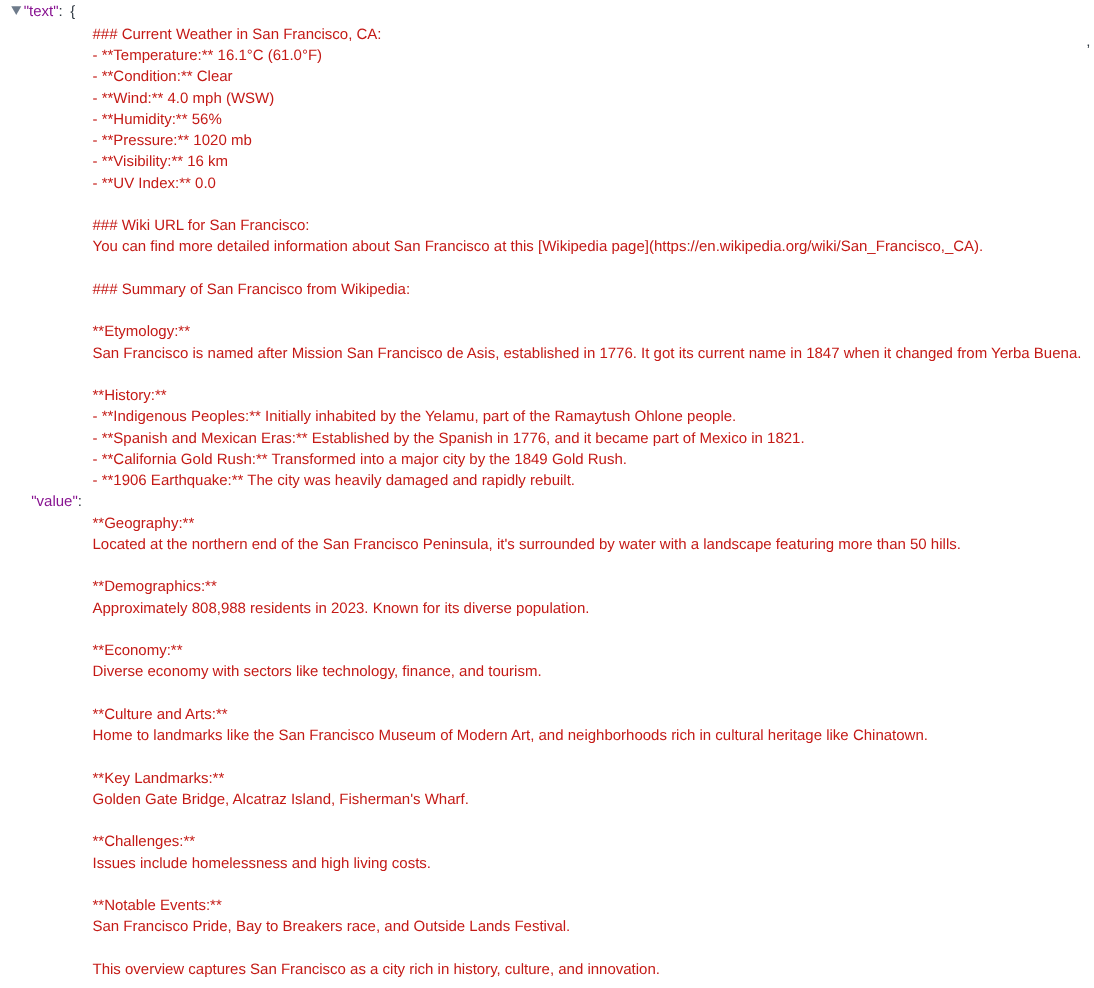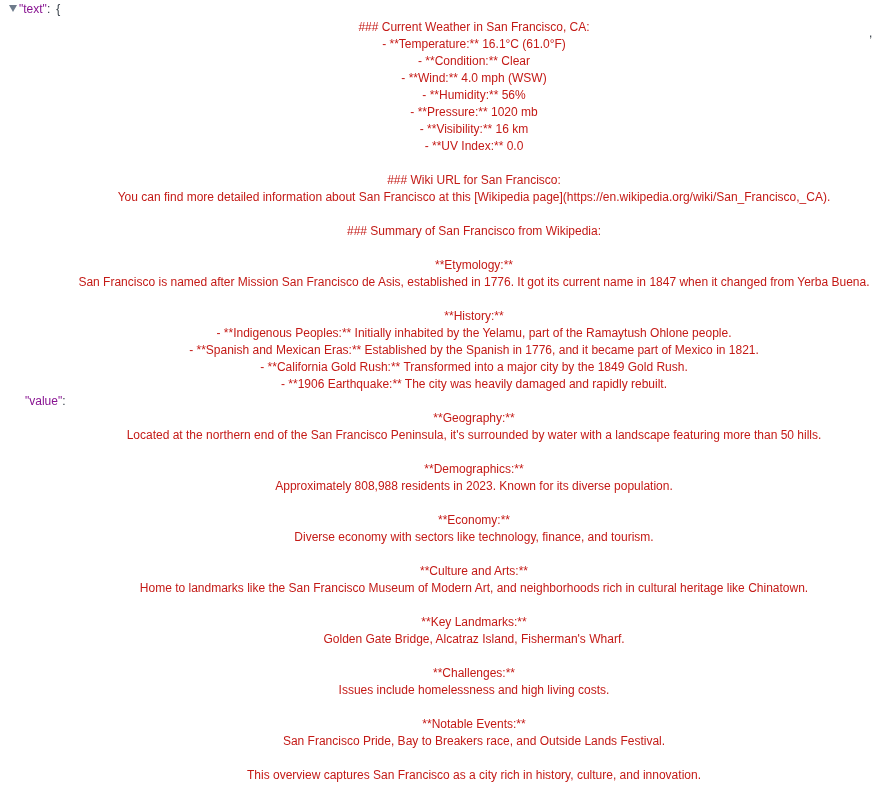--- a/index.html
+++ b/index.html
@@ -21,21 +21,21 @@
     .colon { color: #303942; }
     .brace { color: #303942; margin-left: 6px; }
     .value-key {
       position: absolute; left: 25px; top: 393px; height: 17px; line-height: 17px;
       white-space: nowrap;
     }
     .value-text {
       position: absolute; left: 74px; top: 19px; width: 800px;
       color: #c41a16; line-height: 17px; white-space: pre; font-size: 12px;
     }
-    .value-text .line { height: 17px; display: block; text-align: center; }
+    .value-text .line { height: 17px; display: block; }
     .stray-comma {
       position: absolute; left: 869px; top: 25px; color: #303942; font-size: 12px; line-height: 17px;
     }
   </style>
 </head>
 <body>
 
 <div class="root-line">
   <span class="toggle"></span><span class="key">"text"</span><span class="colon">:</span><span class="brace">{</span>
 </div>

